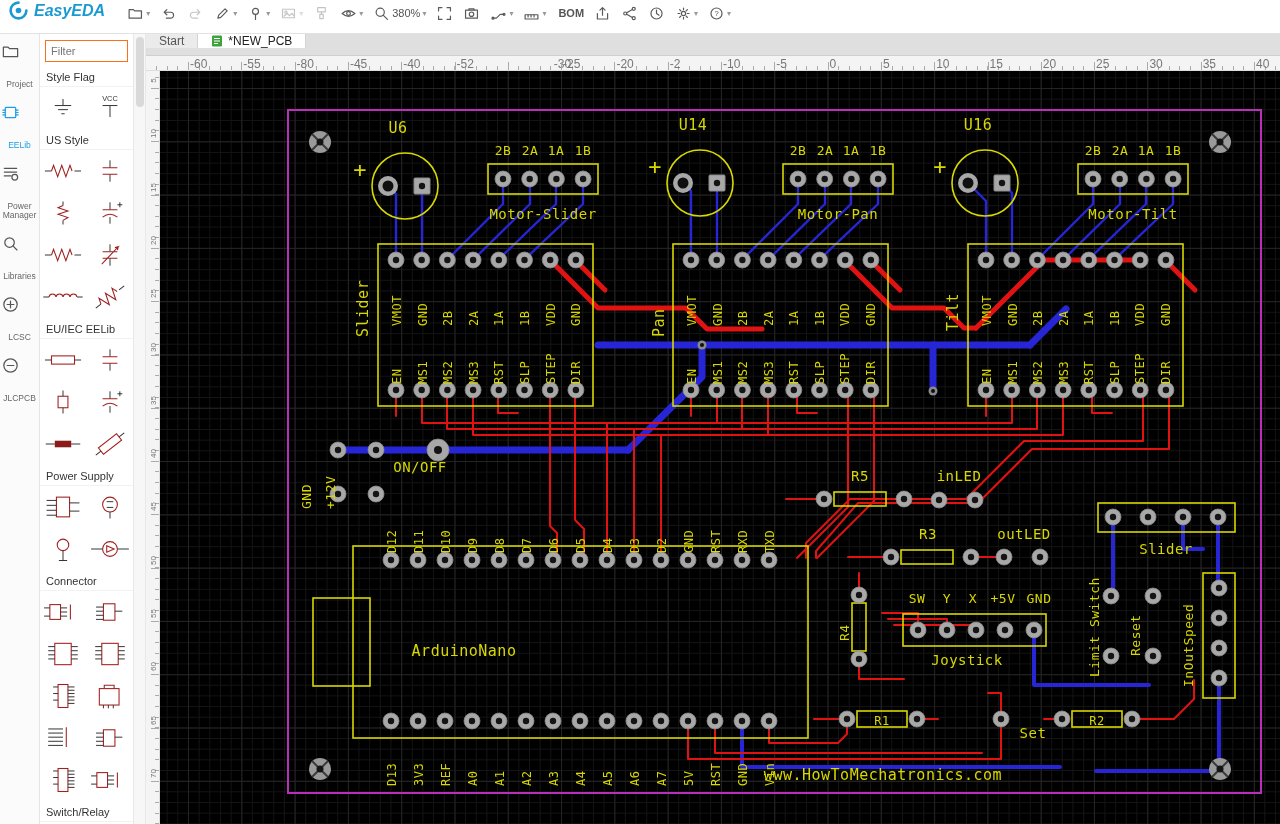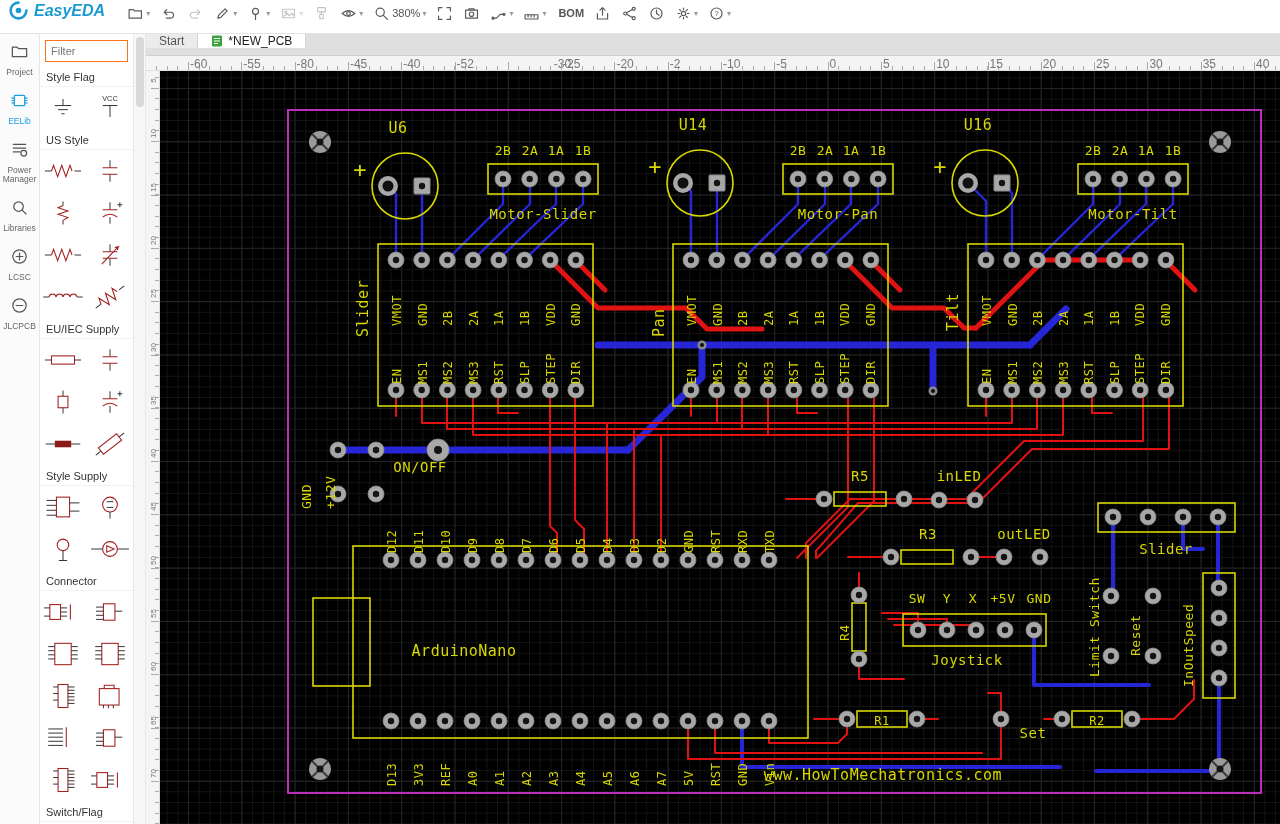--- a/index.html
+++ b/index.html
@@ -9,21 +9,21 @@
 .logo{display:flex;align-items:center;gap:5px;margin-right:16px}
 .logo svg{width:21px;height:21px}
 .wordmark{font-size:16px;font-weight:bold;font-style:italic;color:#1b9ad2}
 .tbtn{display:flex;align-items:center;height:26px;padding:0 4px;border-radius:3px;cursor:pointer}
 .tbtn .ic{width:17px;height:17px;stroke:#5a5a5a;fill:none;stroke-width:1.4;stroke-linecap:round;stroke-linejoin:round}
 .tbtn.dis{opacity:.35}
 .caret{font-size:8px;color:#999;margin-left:2px}
 .tlabel{font-size:11px;color:#555;margin-left:2px}
 .main{display:flex;position:absolute;top:34px;bottom:0;left:0;right:0}
 .rail{width:40px;background:#fbfbfb;border-right:1px solid #e5e5e5;display:flex;flex-direction:column;align-items:center;padding-top:8px;gap:13px}
-.rail-item{display:flex;flex-direction:column;align-items:center;gap:7px;width:38px;cursor:pointer}
+.rail-item{display:flex;flex-direction:column;gap:19px;width:38px;cursor:pointer}
 .rail-item svg{width:19px;height:19px;stroke:#555;fill:none;stroke-width:1.3;stroke-linecap:round;stroke-linejoin:round}
 .rail-item span{font-size:8.5px;color:#666;text-align:center;line-height:1.15}
 .rail-item.active svg{stroke:#1b9fe8}
 .rail-item.active span{color:#1b9fe8}
 .palette{width:94px;border-right:1px solid #e8e8e8;overflow:hidden;background:#fff}
 .filter-wrap{padding:6px 5px 4px}
 .filter-wrap input{width:100%;height:22px;border:1px solid #f97316;border-radius:0;font-size:11px;padding:0 5px;color:#444;outline:none}
 .psec{font-size:11px;color:#333;padding:5px 6px 3px}
 .pgrid{display:grid;grid-template-columns:1fr 1fr;border-top:1px solid #f2f2f2}
 .pitem{height:42px;display:flex;align-items:center;justify-content:center;cursor:pointer}
@@ -305,21 +305,21 @@
             </div>
             <div class="pitem">
               <svg viewBox="0 0 56 34">
                 <g transform="rotate(-38 28 17)">
                   <path class="lead" d="M6,17 h8 M42,17 h8"></path>
                   <path class="body" d="M14,17 l2.5,-7 5,14 5,-14 5,14 5,-14 2.5,7"></path>
                 </g>
               </svg>
             </div>
           </div>
-          <div class="psec">EU/IEC Supply</div>
+          <div class="psec">EU/IEC EELib</div>
           <div class="pgrid">
             <div class="pitem">
               <svg viewBox="0 0 56 34">
                 <path class="lead" d="M6,17 h8 M42,17 h8"></path>
                 <rect class="body" x="14" y="12" width="28" height="10"></rect>
               </svg>
             </div>
             <div class="pitem">
               <svg viewBox="0 0 56 34">
                 <path class="lead" d="M28,4 v9 M28,21 v9"></path>
@@ -346,21 +346,21 @@
             </div>
             <div class="pitem">
               <svg viewBox="0 0 56 34">
                 <g transform="rotate(-38 28 17)">
                   <path class="lead" d="M6,17 h8 M42,17 h8"></path>
                   <rect class="body" x="14" y="12" width="28" height="10"></rect>
                 </g>
               </svg>
             </div>
           </div>
-          <div class="psec">Style Supply</div>
+          <div class="psec">Power Supply</div>
           <div class="pgrid">
             <div class="pitem">
               <svg viewBox="0 0 56 34">
                 <rect class="body" x="20" y="5" width="16" height="24"></rect>
                 <path class="lead" d="M8,9 h12 M8,15 h12 M8,21 h12 M8,27 h12 M36,12 h12 M36,22 h12"></path>
               </svg>
             </div>
             <div class="pitem">
               <svg viewBox="0 0 56 34">
                 <circle class="body" cx="28" cy="14" r="9"></circle>
@@ -440,21 +440,21 @@
               </svg>
             </div>
             <div class="pitem">
               <svg viewBox="0 0 56 34">
                 <rect class="body" x="12" y="8" width="13" height="18"></rect>
                 <path class="lead" d="M25,12 h8 M25,17 h8 M25,22 h8 M12,12 h-7 M12,22 h-7"></path>
                 <path class="body" d="M37,8 v18"></path>
               </svg>
             </div>
           </div>
-          <div class="psec">Switch/Flag</div>
+          <div class="psec">Switch/Relay</div>
           <div class="pgrid">
             <div class="pitem"></div>
             <div class="pitem"></div>
           </div>
         </div>
     </div>
     <div class="pscroll">
         <div class="pthumb"></div>
       </div>
 

